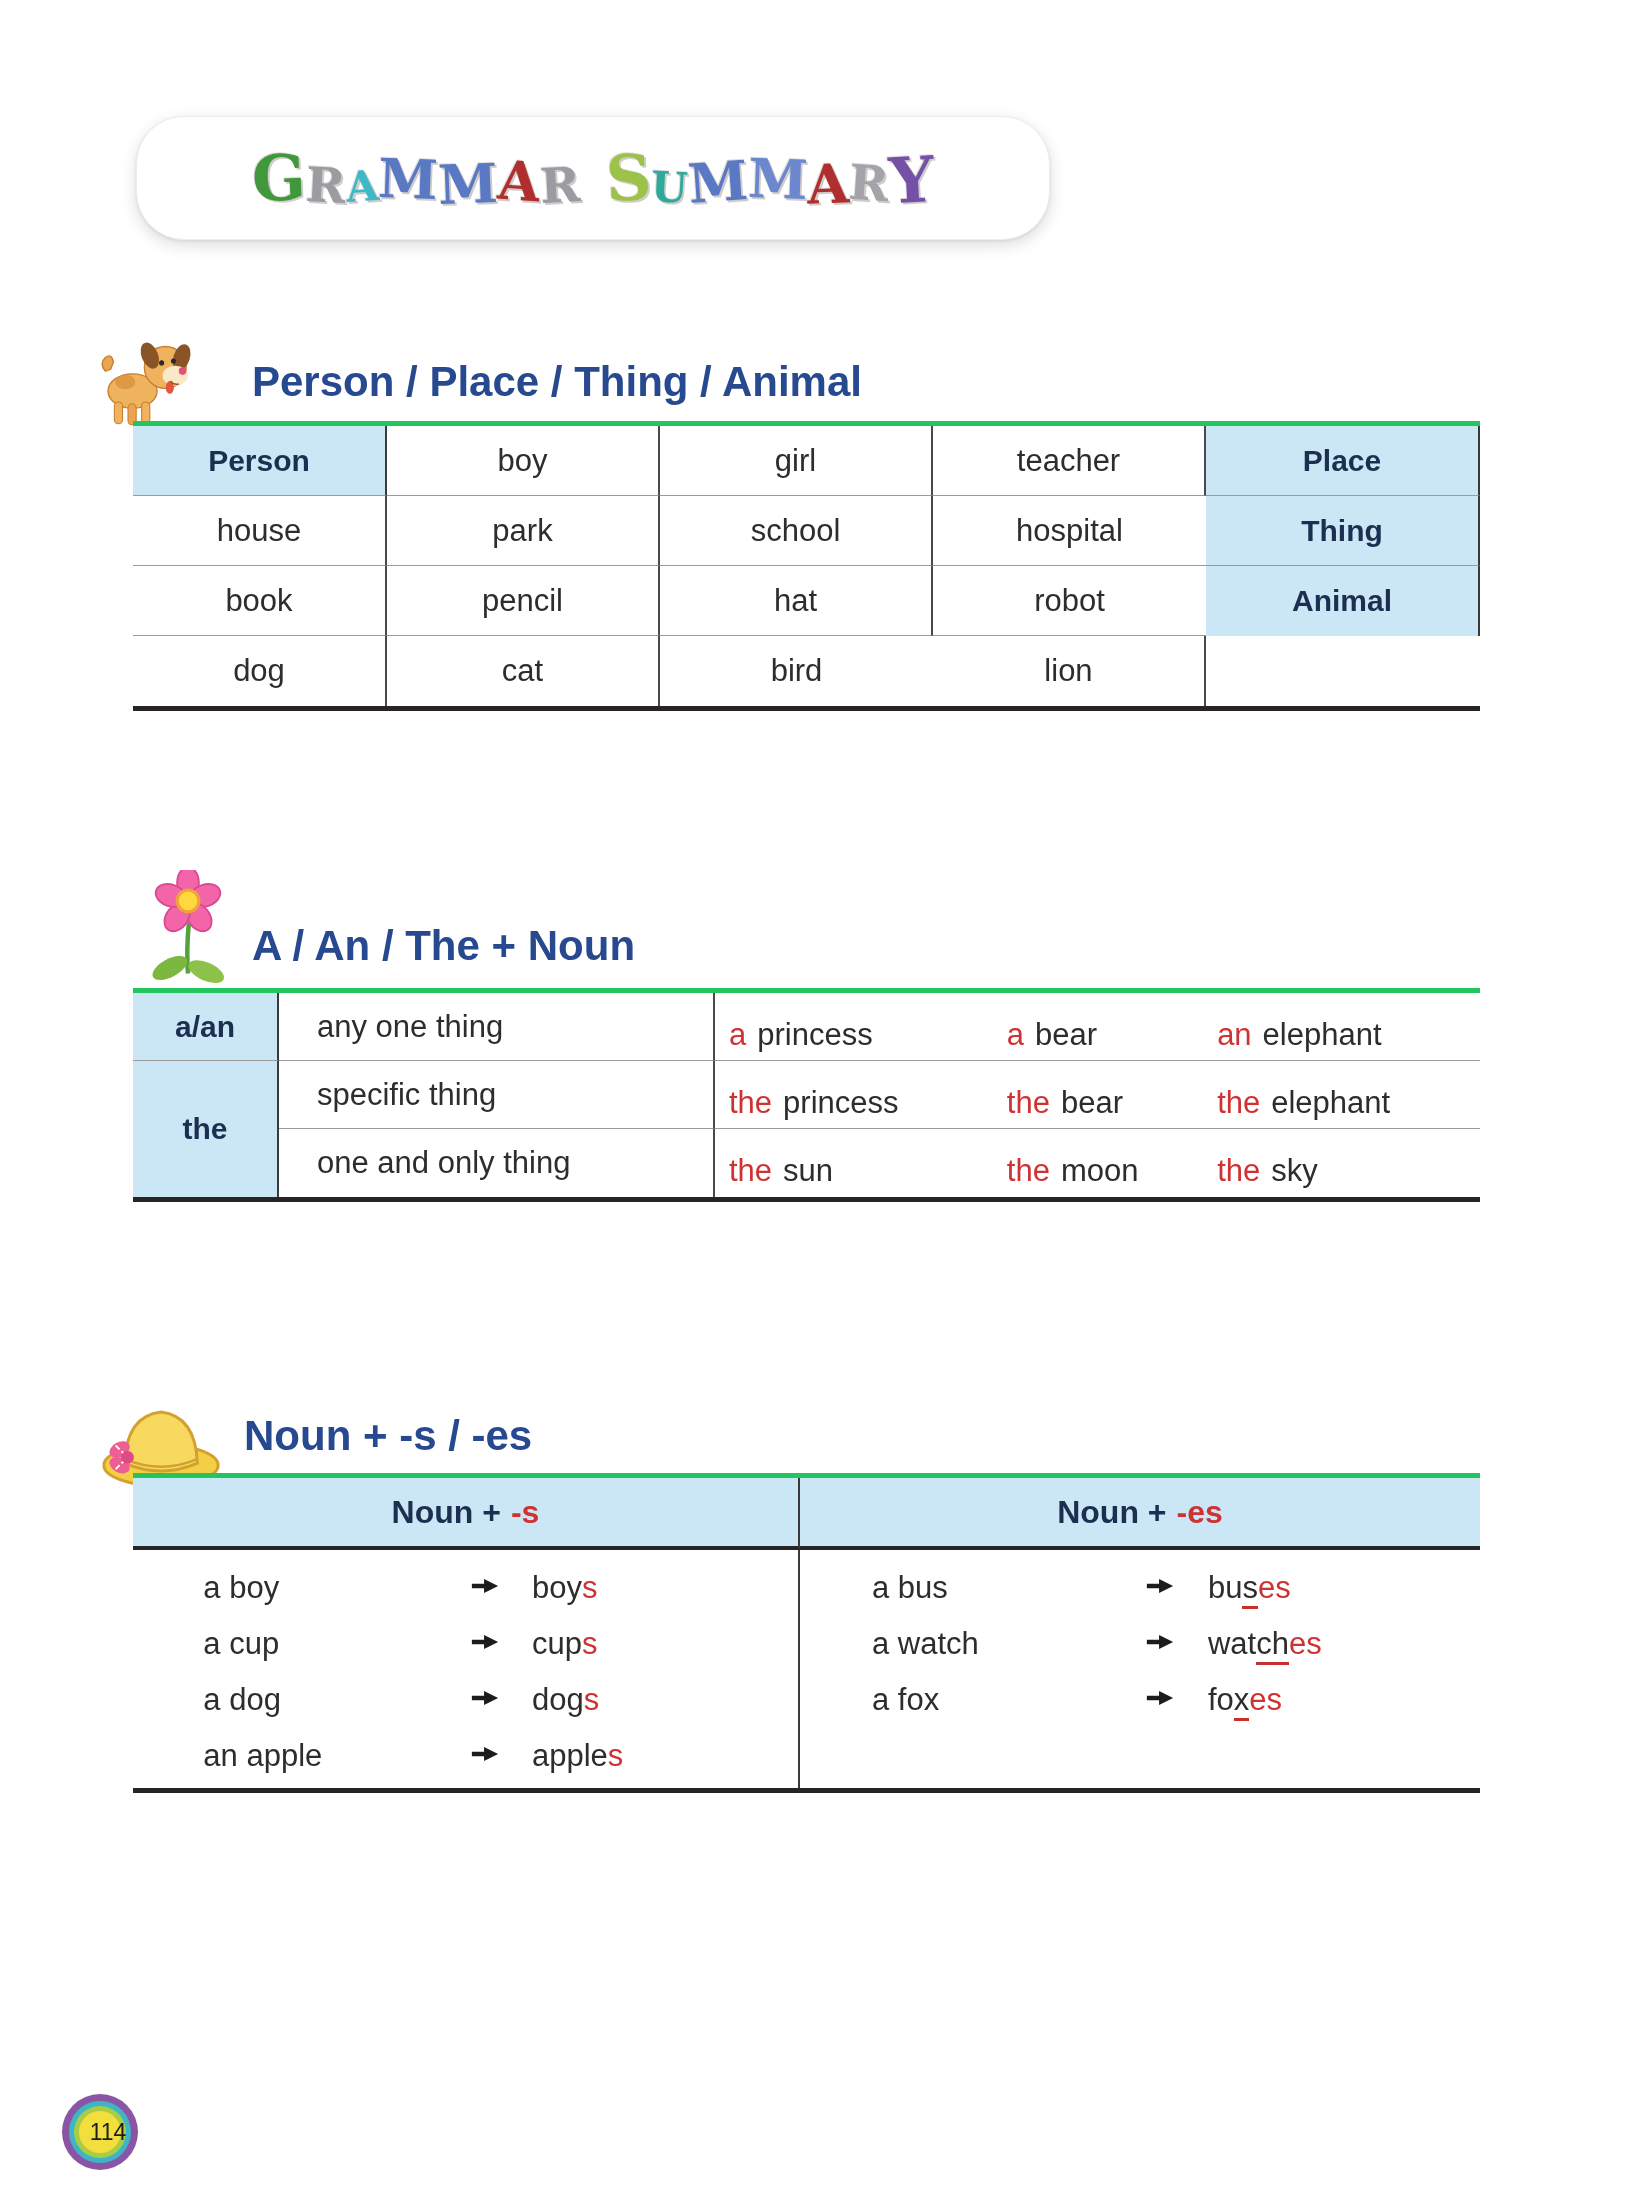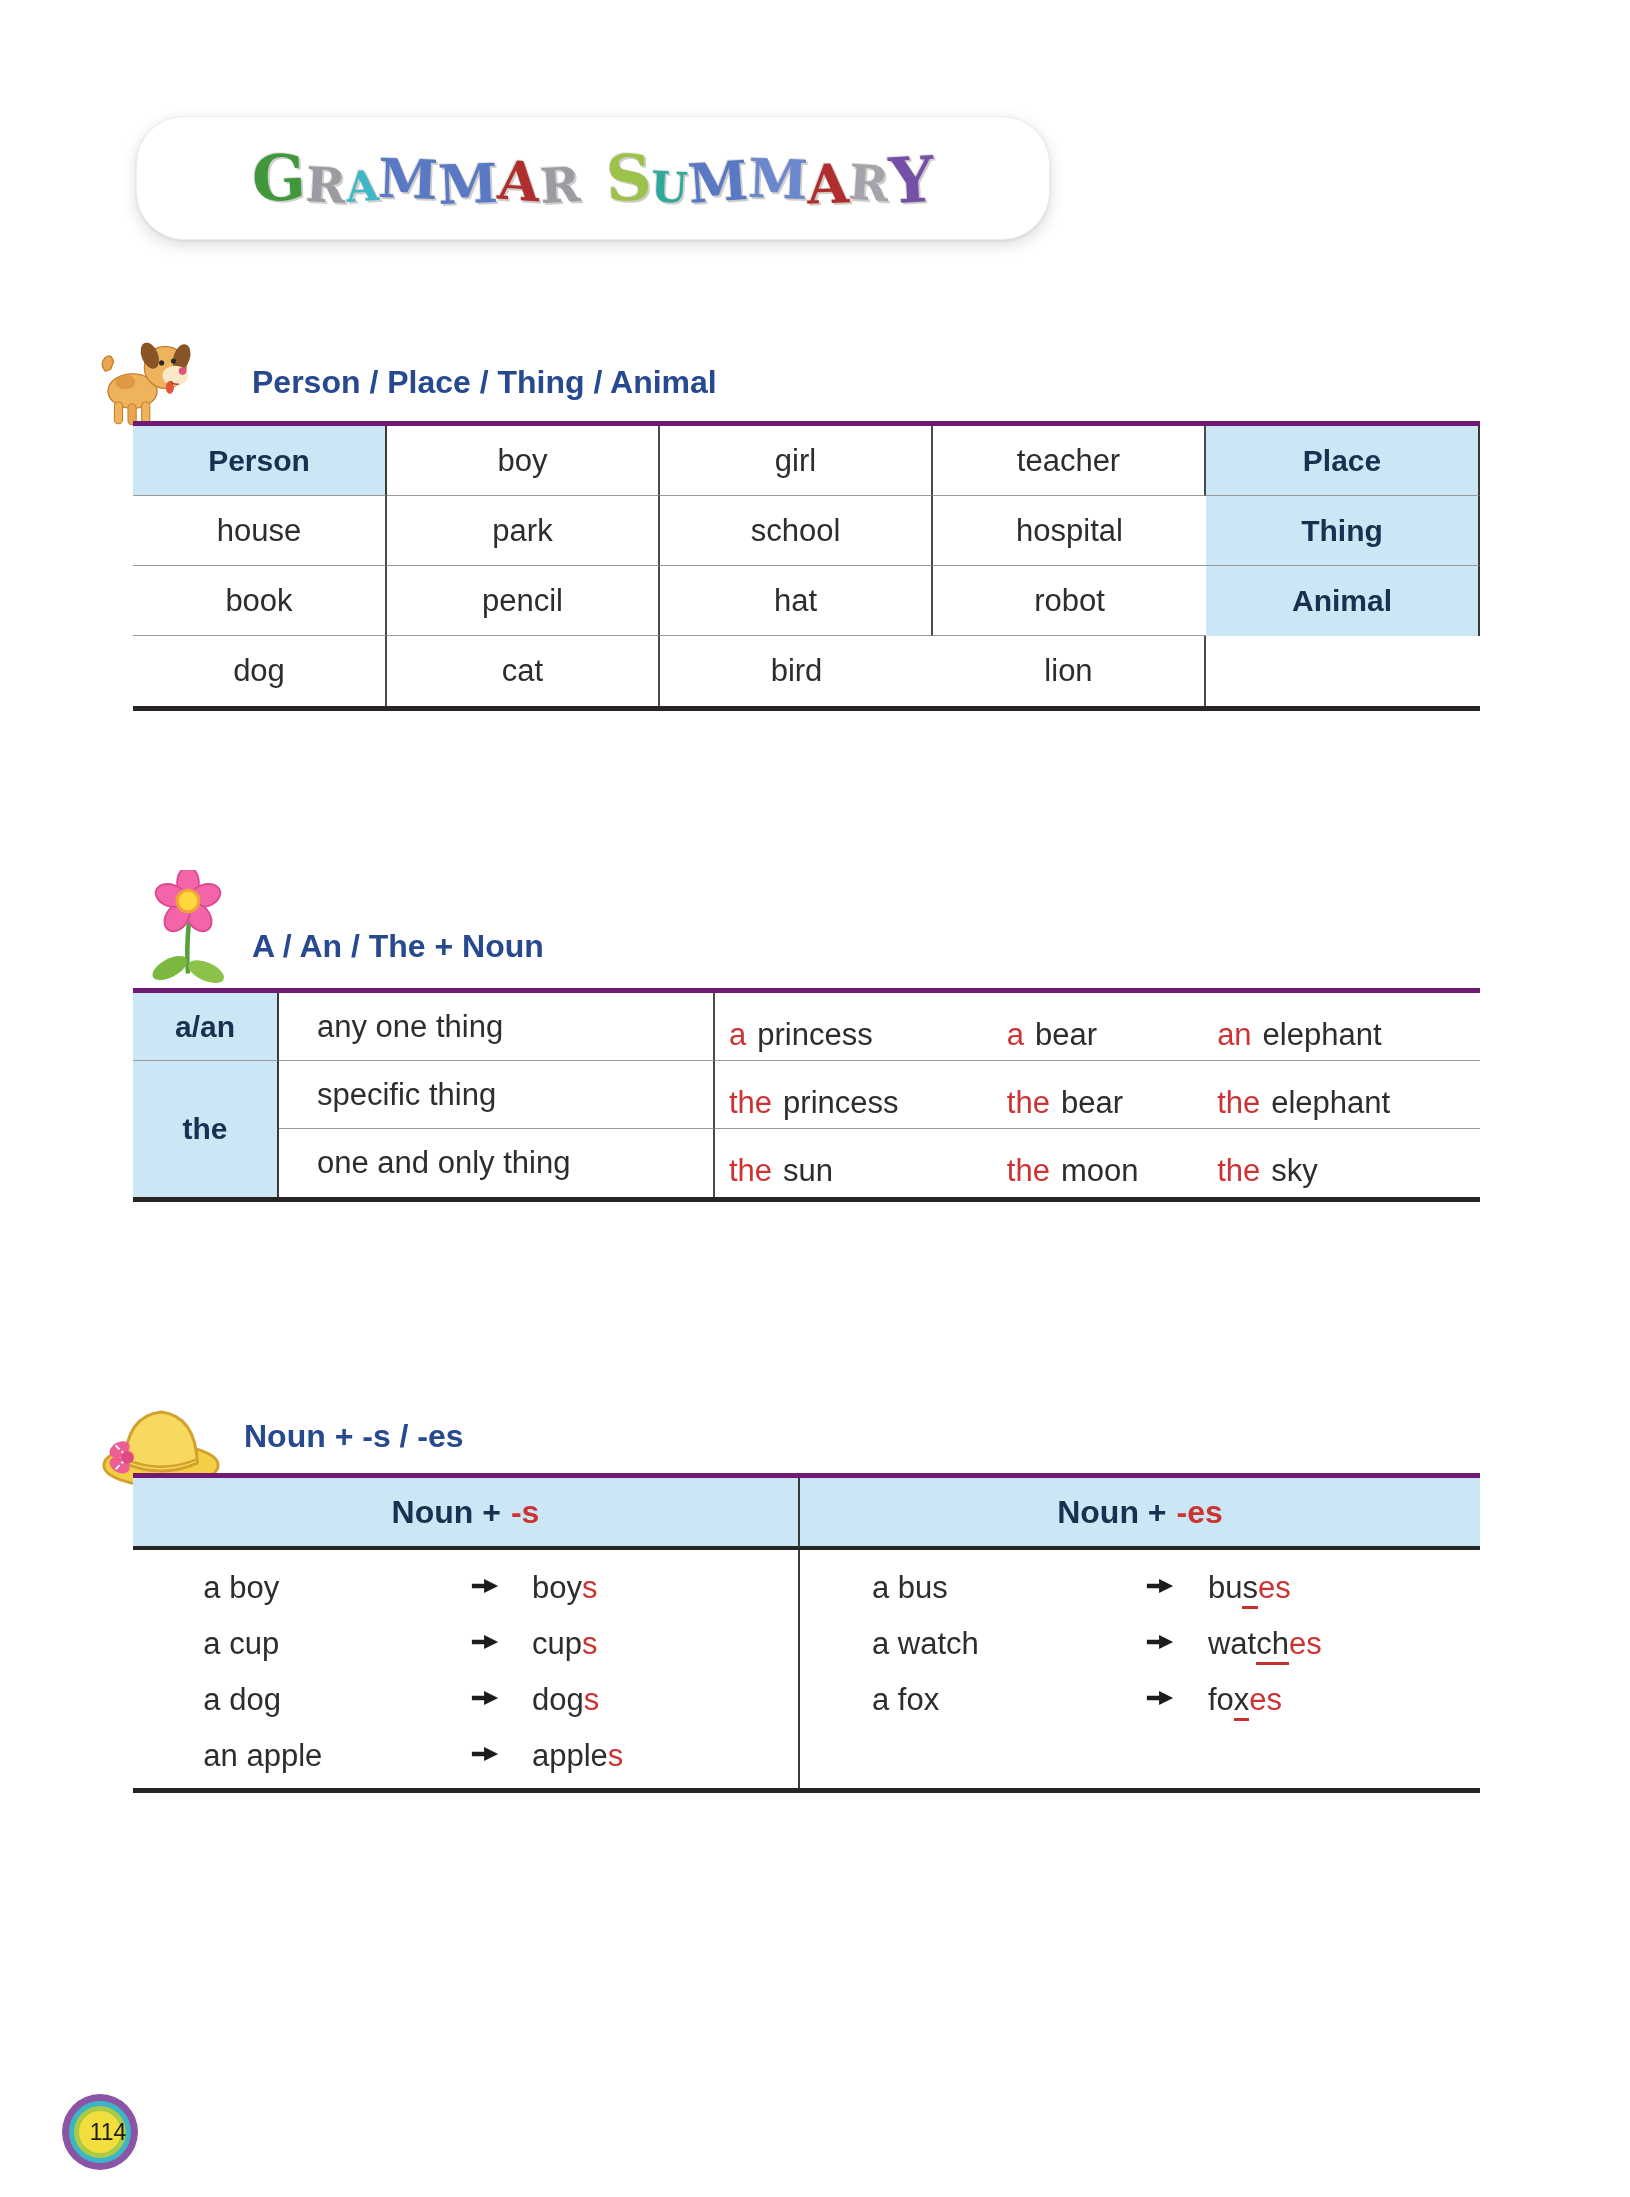--- a/index.html
+++ b/index.html
@@ -17,26 +17,26 @@
   .sz-xl{font-size:63px;} .sz-lg{font-size:54px;} .sz-md{font-size:48px;} .sz-sm{font-size:42px;}
   .plq-word span:nth-child(1){transform:rotate(-2deg);}
   .plq-word span:nth-child(2){transform:rotate(3deg) translateY(2px);}
   .plq-word span:nth-child(3){transform:rotate(-4deg) translateY(1px);}
   .plq-word span:nth-child(4){transform:rotate(2deg) translateY(-2px);}
   .plq-word span:nth-child(5){transform:rotate(-2deg) translateY(3px);}
   .plq-word span:nth-child(6){transform:rotate(4deg);}
   .plq-word span:nth-child(7){transform:rotate(-3deg) translateY(2px);}
 
   
-  .sec-heading{position:absolute;font-size:32px;font-weight:700;color:#27498f;line-height:56px;white-space:nowrap;}
+  .sec-heading{position:absolute;font-size:42px;font-weight:700;color:#27498f;line-height:56px;white-space:nowrap;}
   .sec-icon{position:absolute;}
 
   
   .tbl{position:absolute;left:133px;width:1347px;box-sizing:border-box;background:#fff;
-    border-top:5px solid #701a75;border-bottom:5px solid #282424;}
+    border-top:5px solid #22c55e;border-bottom:5px solid #282424;}
   .cell{display:flex;align-items:center;justify-content:center;box-sizing:border-box;
     font-size:31px;color:#2e2d2c;}
   .hcell{background:#cbe7f6;font-weight:700;color:#1b3050;font-size:30px;}
   .br-dark{border-right:2.5px solid #3a3a3a;}
   .br-mid{border-right:2px solid #4a4a4a;}
   .bb-thin{border-bottom:1.5px solid #9a9a9a;}
 
   
   .t1{top:421px;display:grid;grid-template-columns:254px 273px 273px 273px 274px;grid-auto-rows:70px;}
 

